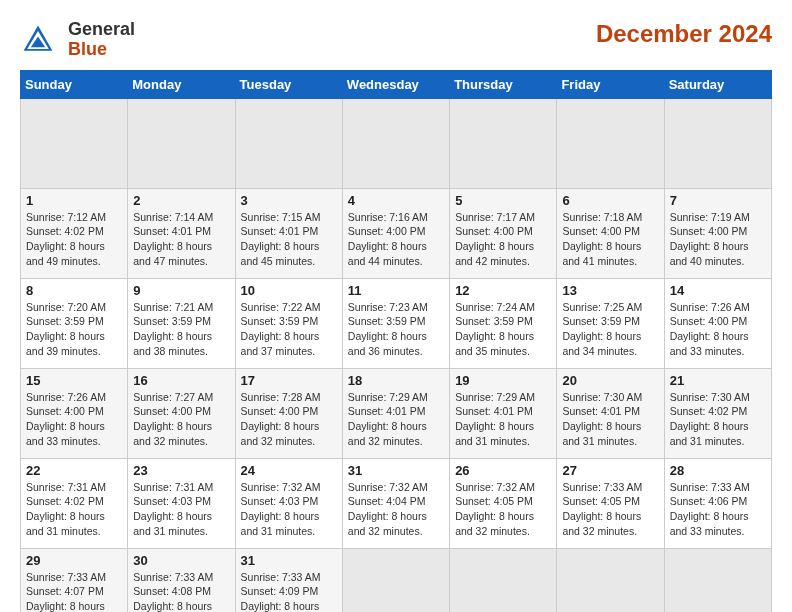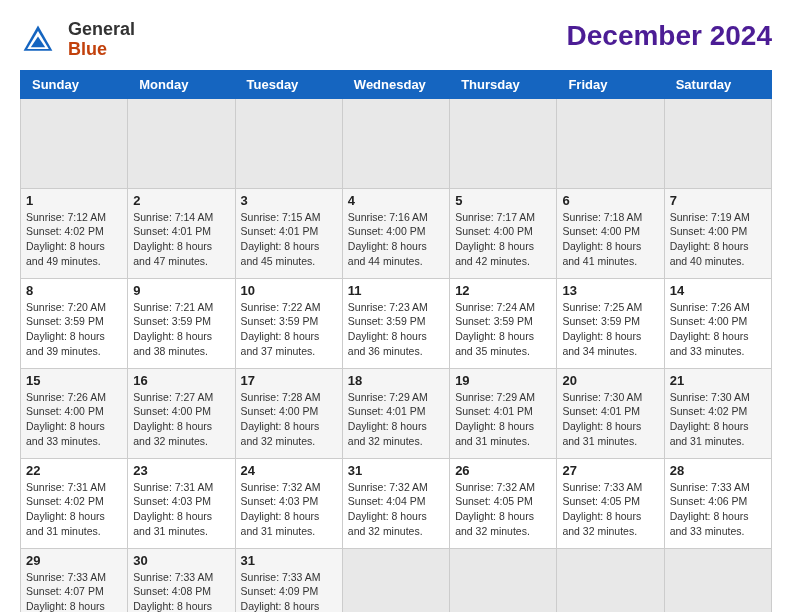--- a/index.html
+++ b/index.html
@@ -29,40 +29,40 @@
     .logo-text .general { color: #333; }
     .logo-text .blue { color: #c2410c; }
     .logo-icon {
       width: 36px;
       height: 36px;
     }
     .title-area {
       text-align: right;
     }
     .month-title {
-      font-size: 28px;
-      font-weight: bold;
-      color: #4c1d95;
+      font-size: 24px;
+      font-weight: bold;
+      color: #c2410c;
       margin-left: 22px;
     }
     .subtitle {
       font-size: 16px;
       color: #444;
     }
     table {
       width: 100%;
       border-collapse: collapse;
       table-layout: fixed;
     }
     thead th {
       background: #1565c0;
       color: #fff;
       font-size: 13px;
       font-weight: bold;
-      padding: 6px 11px;
+      padding: 6px 4px;
       text-align: left;
       border: 1px solid #1565c0;
     }
     tbody td {
       border: 1px solid #ccc;
       vertical-align: top;
       padding: 4px 5px;
       font-size: 11px;
       color: #333;
       height: 90px;

